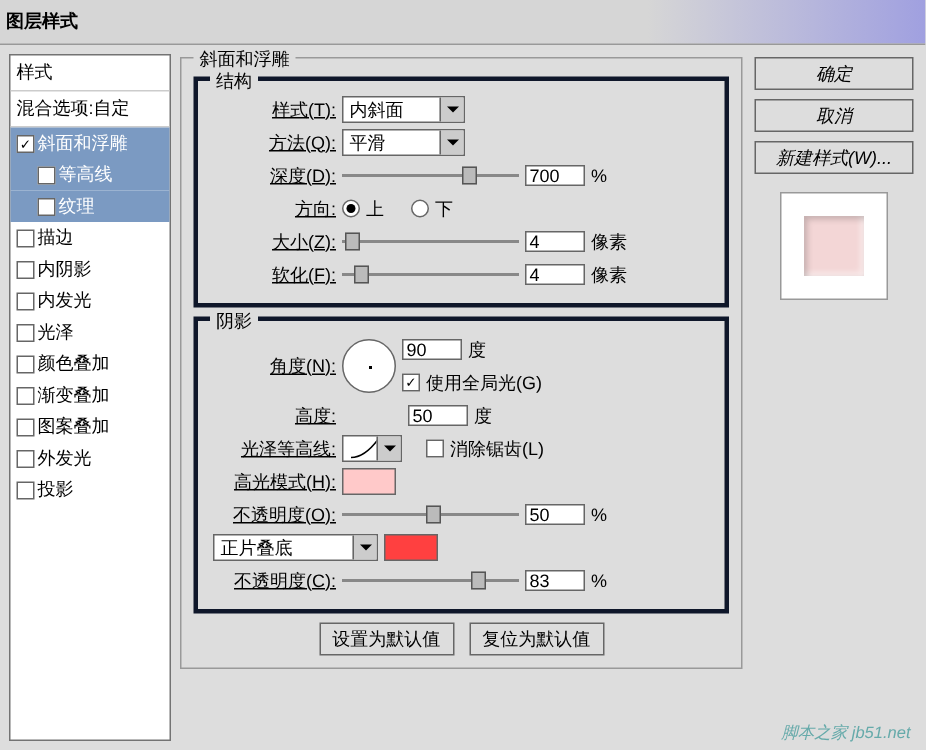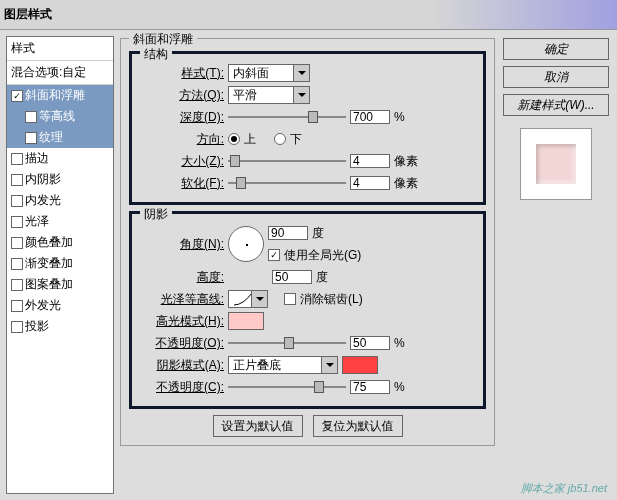--- a/index.html
+++ b/index.html
@@ -212,34 +212,33 @@
             <span class="label">不透明度(O):</span>
             <div class="slider">
                 <span class="thumb" style="left:56px"></span>
               </div>
             <div class="numbox">
                 <span>50</span>
               </div>
             <span>%</span>
           </div>
           <div class="row">
-            <span class="label">阴影模式(A):</span>
             <div class="select" style="width:110px">
                 <span>正片叠底</span>
                 <span class="arrow"></span>
               </div>
             <div class="swatch" style="background:#ff4040"></div>
           </div>
           <div class="row">
             <span class="label">不透明度(C):</span>
             <div class="slider">
                 <span class="thumb" style="left:86px"></span>
               </div>
             <div class="numbox">
-                <span>75</span>
+                <span>83</span>
               </div>
             <span>%</span>
           </div>
         </div>
 
         <div class="bottom-btns">
           <div class="btn">
               <span>设置为默认值</span>
             </div>
           <div class="btn">

